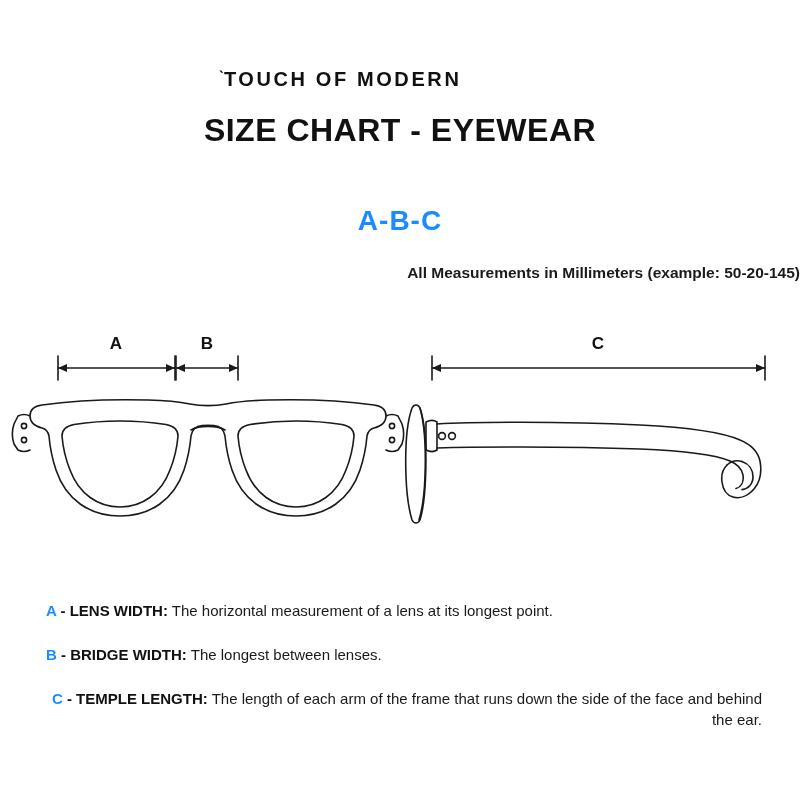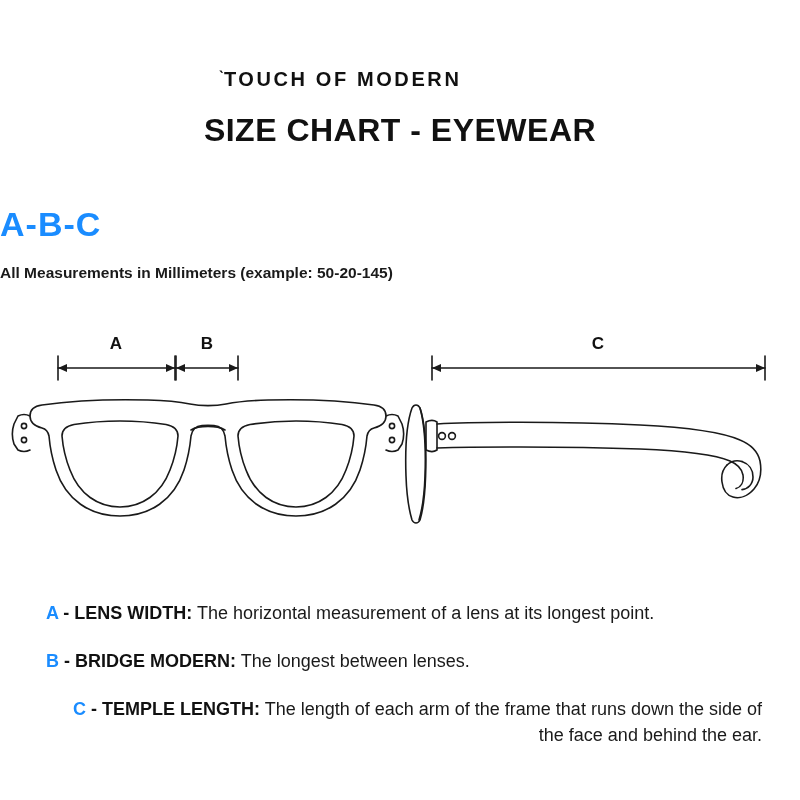--- a/index.html
+++ b/index.html
@@ -47,31 +47,32 @@
     font-size: 32px;
     font-weight: bold;
     letter-spacing: 0.5px;
     color: #111111;
   }
   .abc {
     position: absolute;
     top: 205px;
     left: 0;
     width: 800px;
-    font-size: 34px;
+    text-align: center;
+    font-size: 28px;
     font-weight: bold;
     letter-spacing: 1px;
     color: #1a8cff;
   }
   .subtitle {
     position: absolute;
     top: 264px;
     left: 0;
     width: 800px;
-    text-align: left;
+    text-align: right;
     font-size: 15.5px;
     font-weight: bold;
     color: #1a1a1a;
   }
 
   
   .diagram {
     position: absolute;
     top: 330px;
     left: 0;
@@ -80,21 +81,21 @@
   }
 
   
   .legend {
     position: absolute;
     top: 600px;
     left: 46px;
     width: 716px;
   }
   .legend-row {
-    font-size: 18px;
+    font-size: 15px;
     line-height: 1.45;
     margin-bottom: 22px;
     color: #1a1a1a;
   }
   .legend-row:last-child { margin-bottom: 16px; text-align: right; }
   .legend-key {
     color: #1a8cff;
     font-weight: bold;
   }
   .legend-term {
@@ -233,21 +234,21 @@
     </svg>
   </div>
 
   <div class="legend">
 
     <div class="legend-row">
       <span class="legend-key">A</span><span class="legend-term"> - </span><span class="legend-term">LENS WIDTH:</span><span class="legend-desc"> The horizontal measurement of a lens at its longest point.</span>
     </div>
 
     <div class="legend-row">
-      <span class="legend-key">B</span><span class="legend-term"> - </span><span class="legend-term">BRIDGE MODERN:</span><span class="legend-desc"> The longest between lenses.</span>
+      <span class="legend-key">B</span><span class="legend-term"> - </span><span class="legend-term">BRIDGE WIDTH:</span><span class="legend-desc"> The longest between lenses.</span>
     </div>
 
     <div class="legend-row">
       <span class="legend-key">C</span><span class="legend-term"> - </span><span class="legend-term">TEMPLE LENGTH:</span><span class="legend-desc"> The length of each arm of the frame that runs down the side of the face and behind the ear.</span>
     </div>
 
   </div>
 
 </div>
 

